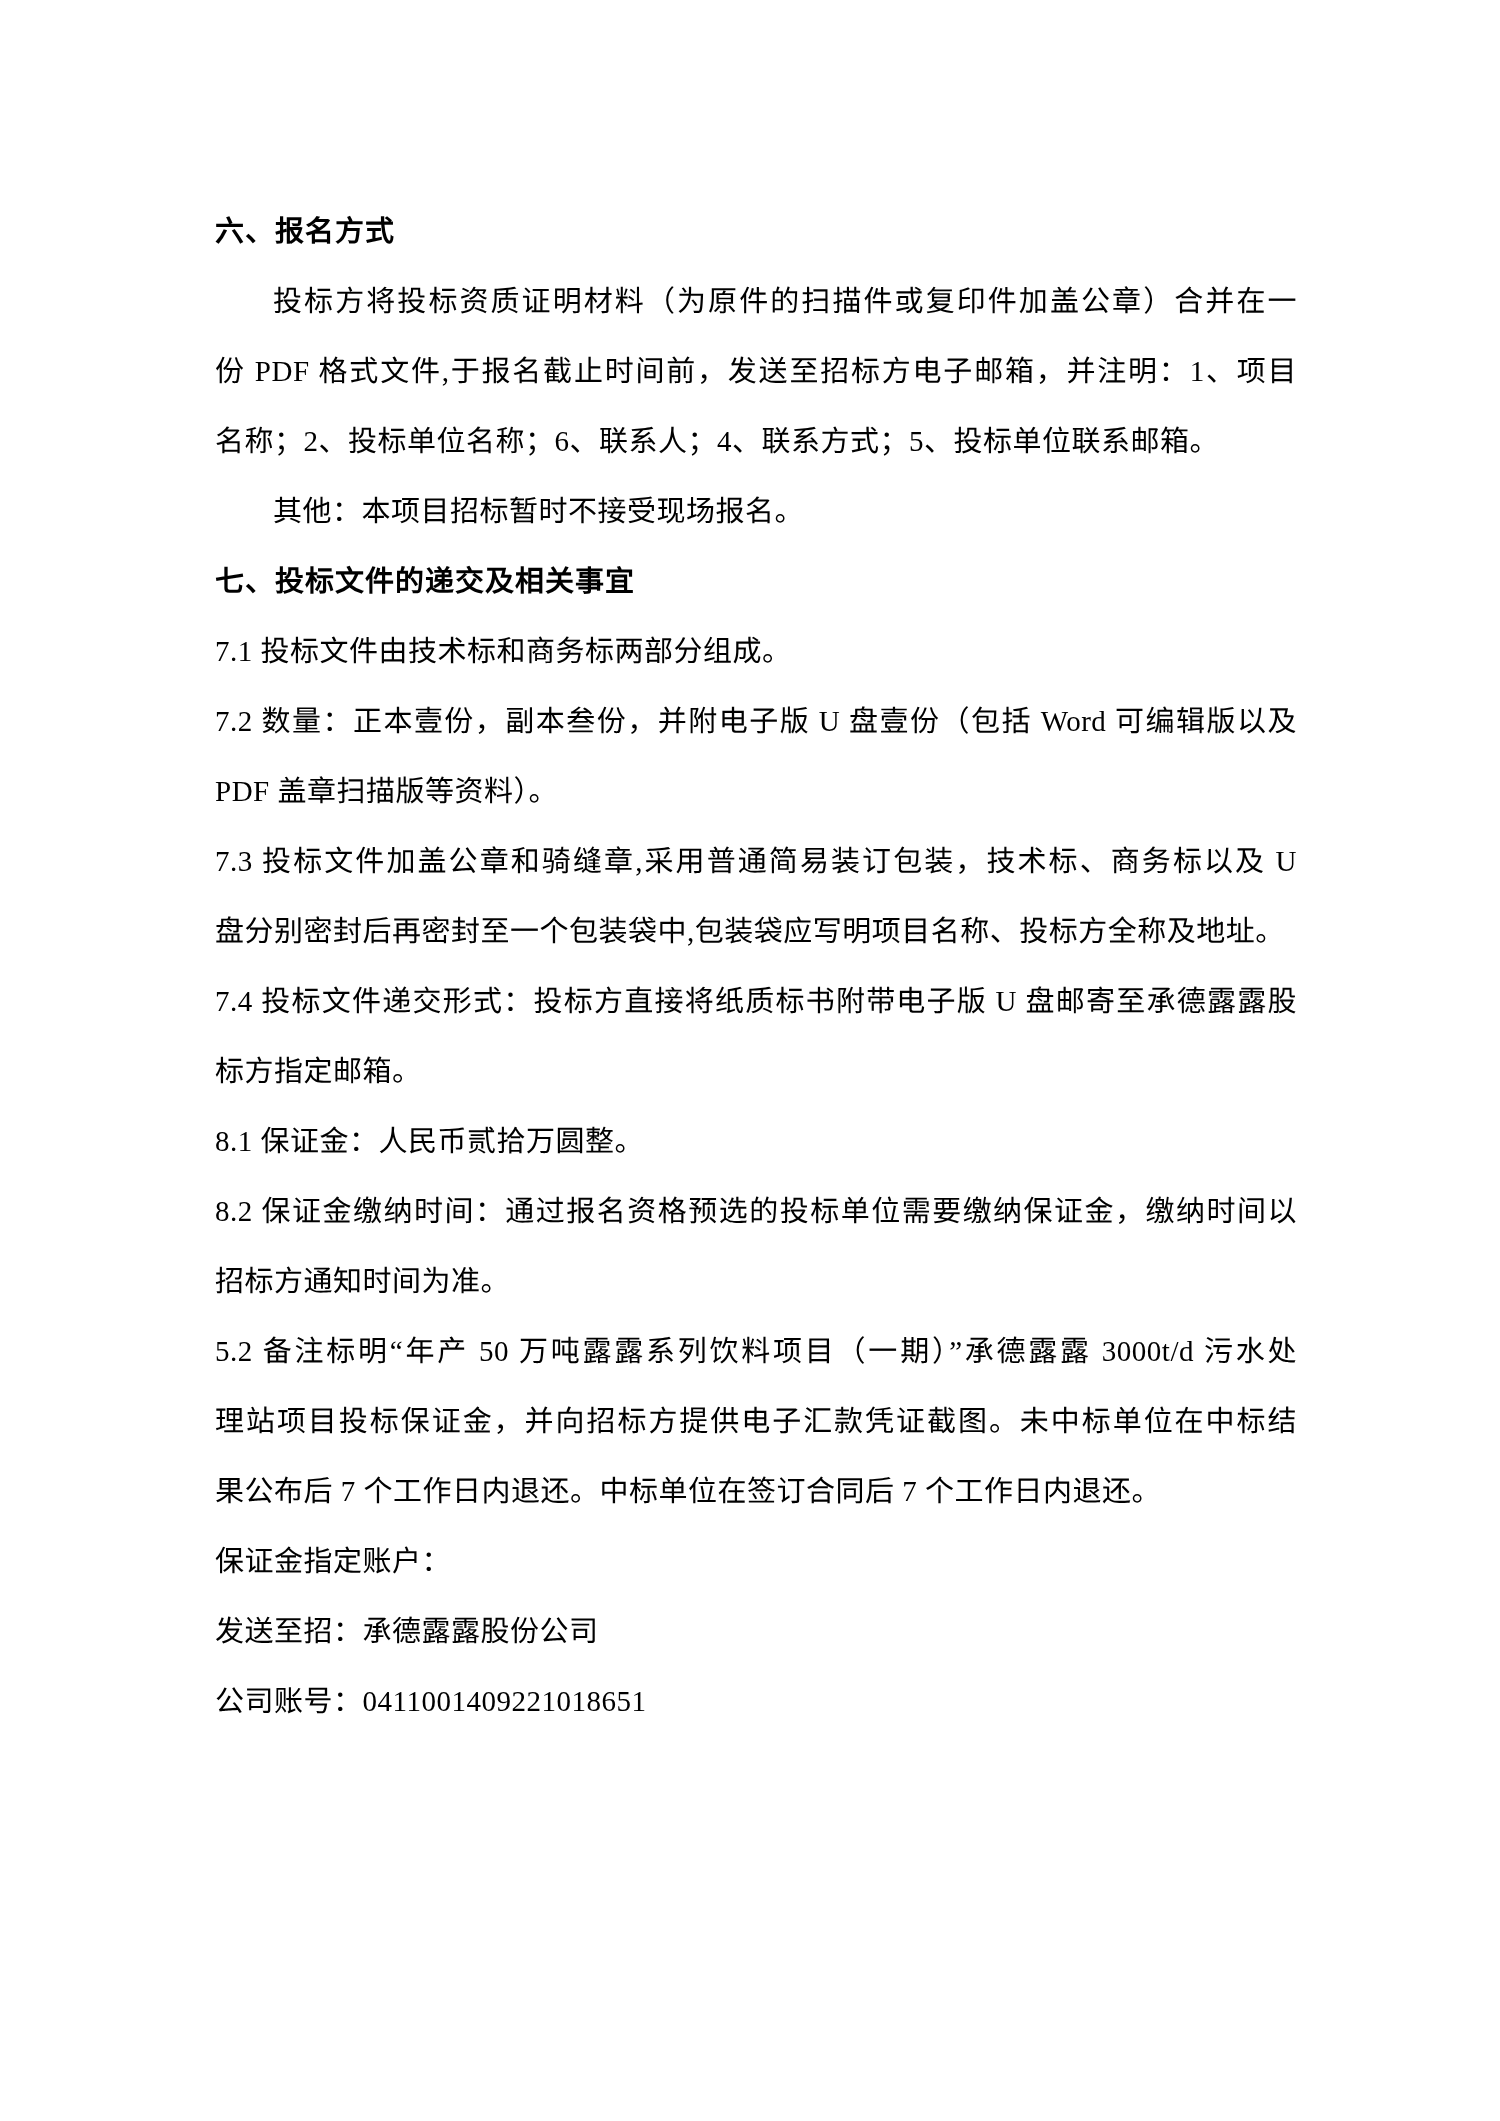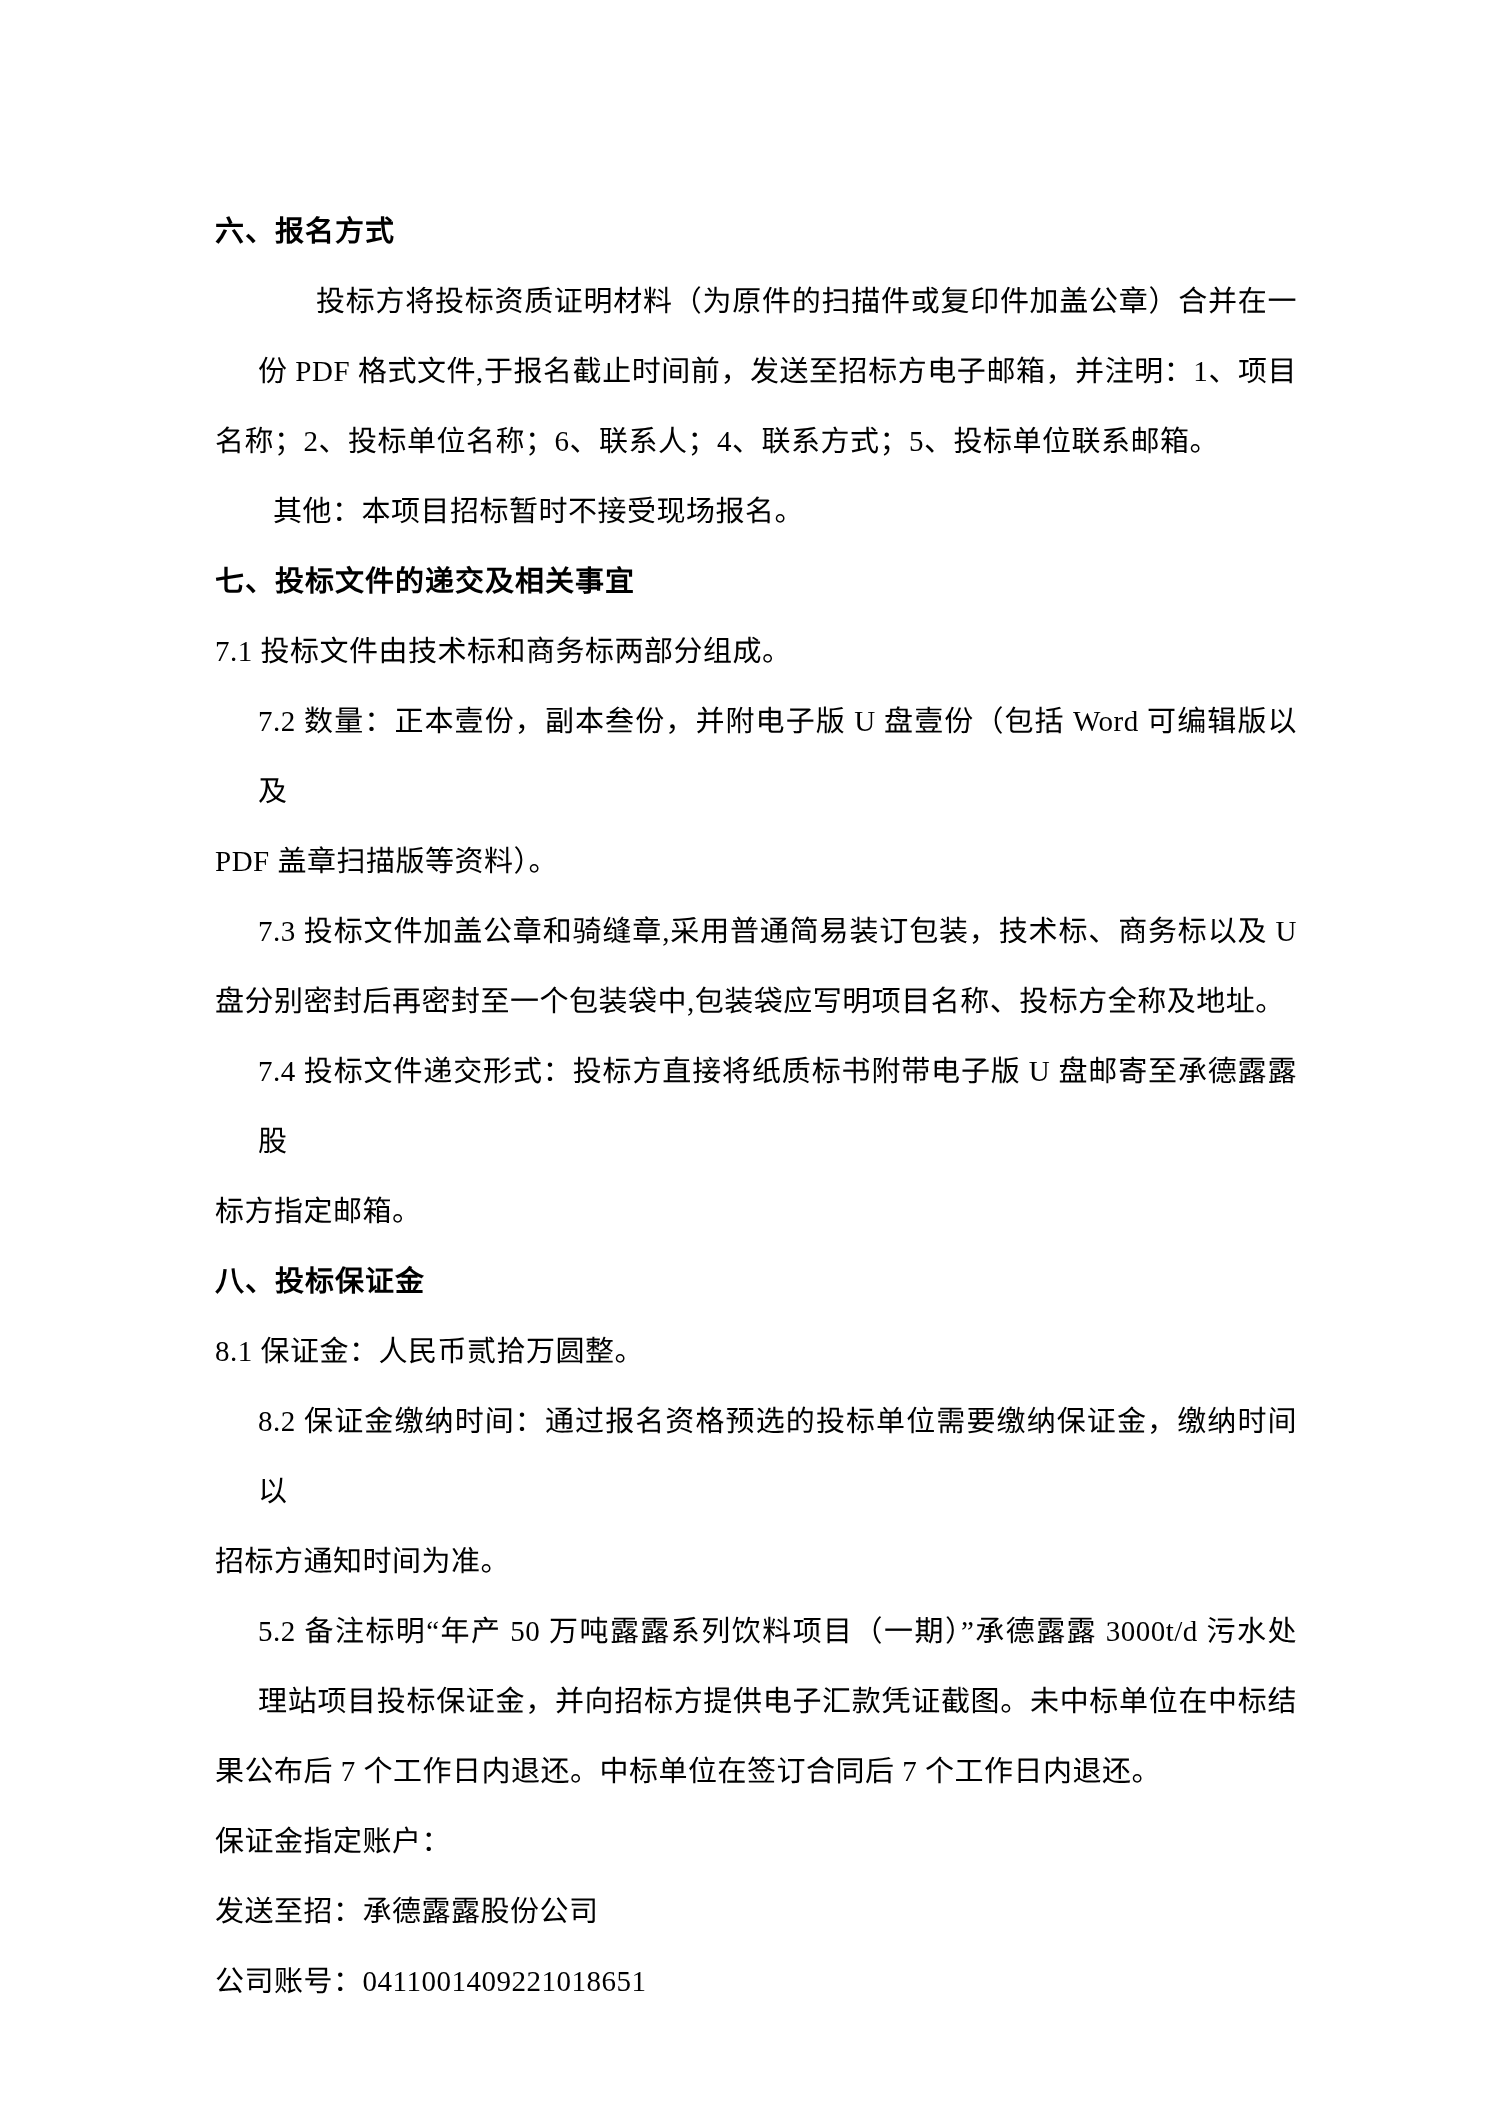--- a/index.html
+++ b/index.html
@@ -33,21 +33,20 @@
   .heading {
     font-weight: bold;
     letter-spacing: 1px;
   }
   
   .fill {
     white-space: normal;
     text-align: justify;
     text-align-last: justify;
     text-justify: inter-character;
-    margin-left: 43px;
   }
   
   .indent {
     text-indent: 58px;
   }
 </style>
 </head>
 <body>
 
 <div class="page">
@@ -60,21 +59,20 @@
 
   <h2 class="heading">七、投标文件的递交及相关事宜</h2>
   <p class="line">7.1 投标文件由技术标和商务标两部分组成。</p>
   <p class="line fill">7.2 数量：正本壹份，副本叁份，并附电子版 U 盘壹份（包括 Word 可编辑版以及</p>
   <p class="line">PDF 盖章扫描版等资料）。</p>
   <p class="line fill">7.3 投标文件加盖公章和骑缝章,采用普通简易装订包装，技术标、商务标以及 U</p>
   <p class="line">盘分别密封后再密封至一个包装袋中,包装袋应写明项目名称、投标方全称及地址。</p>
   <p class="line fill">7.4 投标文件递交形式：投标方直接将纸质标书附带电子版 U 盘邮寄至承德露露股</p>
   <p class="line">标方指定邮箱。</p>
 
-  <h2 class="heading">八、投标保证金</h2>
   <p class="line">8.1 保证金：人民币贰拾万圆整。</p>
   <p class="line fill">8.2 保证金缴纳时间：通过报名资格预选的投标单位需要缴纳保证金，缴纳时间以</p>
   <p class="line">招标方通知时间为准。</p>
   <p class="line fill">5.2 备注标明“年产 50 万吨露露系列饮料项目（一期）”承德露露 3000t/d 污水处</p>
   <p class="line fill">理站项目投标保证金，并向招标方提供电子汇款凭证截图。未中标单位在中标结</p>
   <p class="line">果公布后 7 个工作日内退还。中标单位在签订合同后 7 个工作日内退还。</p>
   <p class="line">保证金指定账户：</p>
   <p class="line">发送至招：承德露露股份公司</p>
   <p class="line">公司账号：0411001409221018651</p>
 

